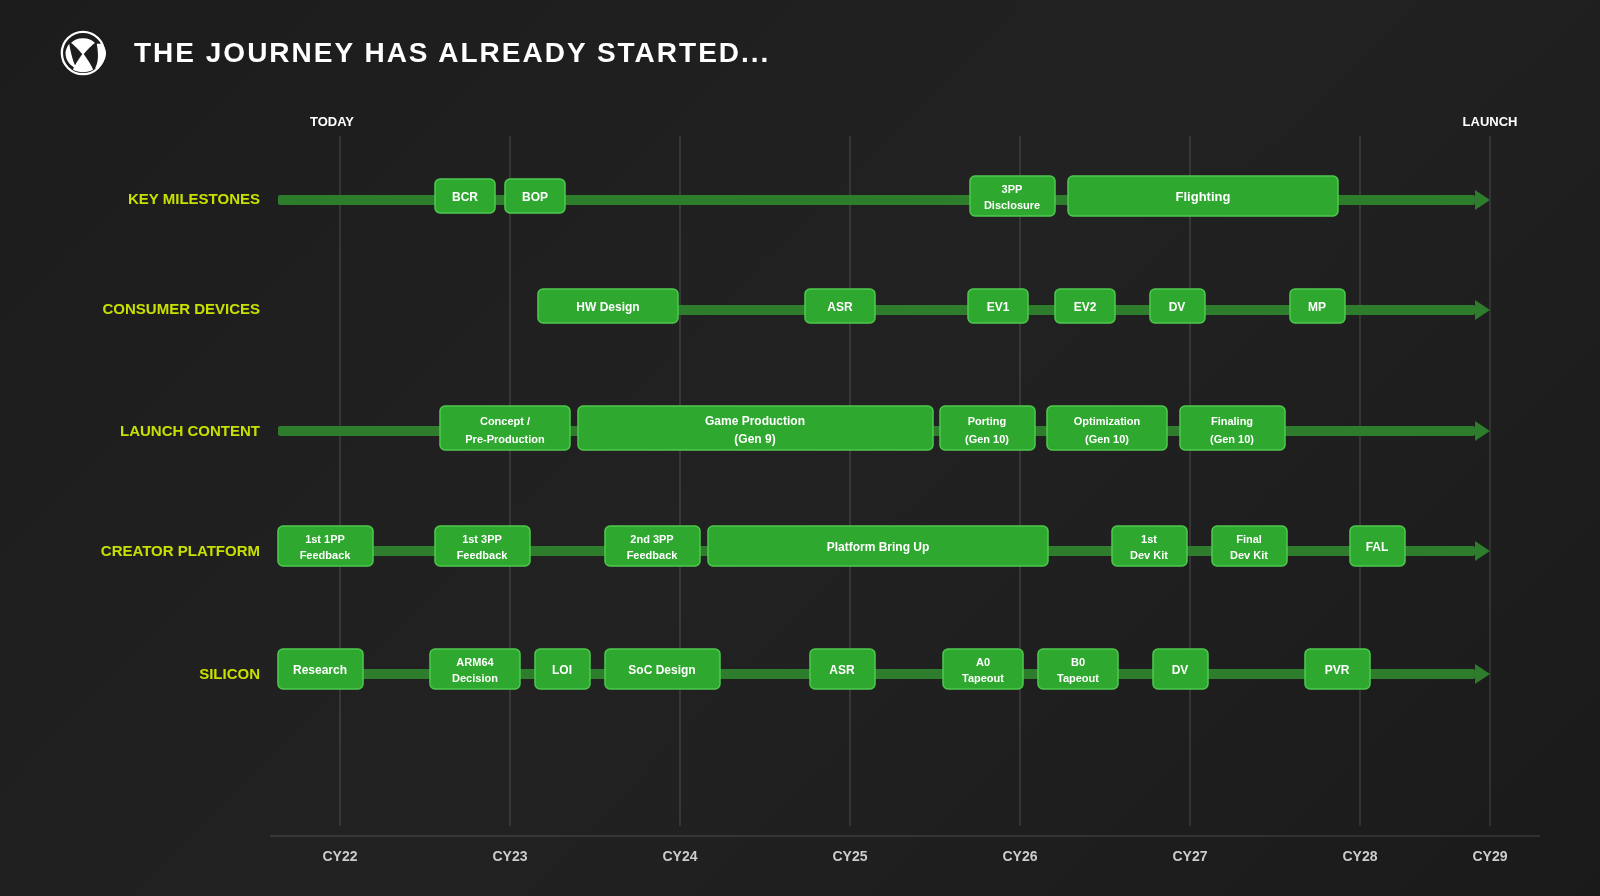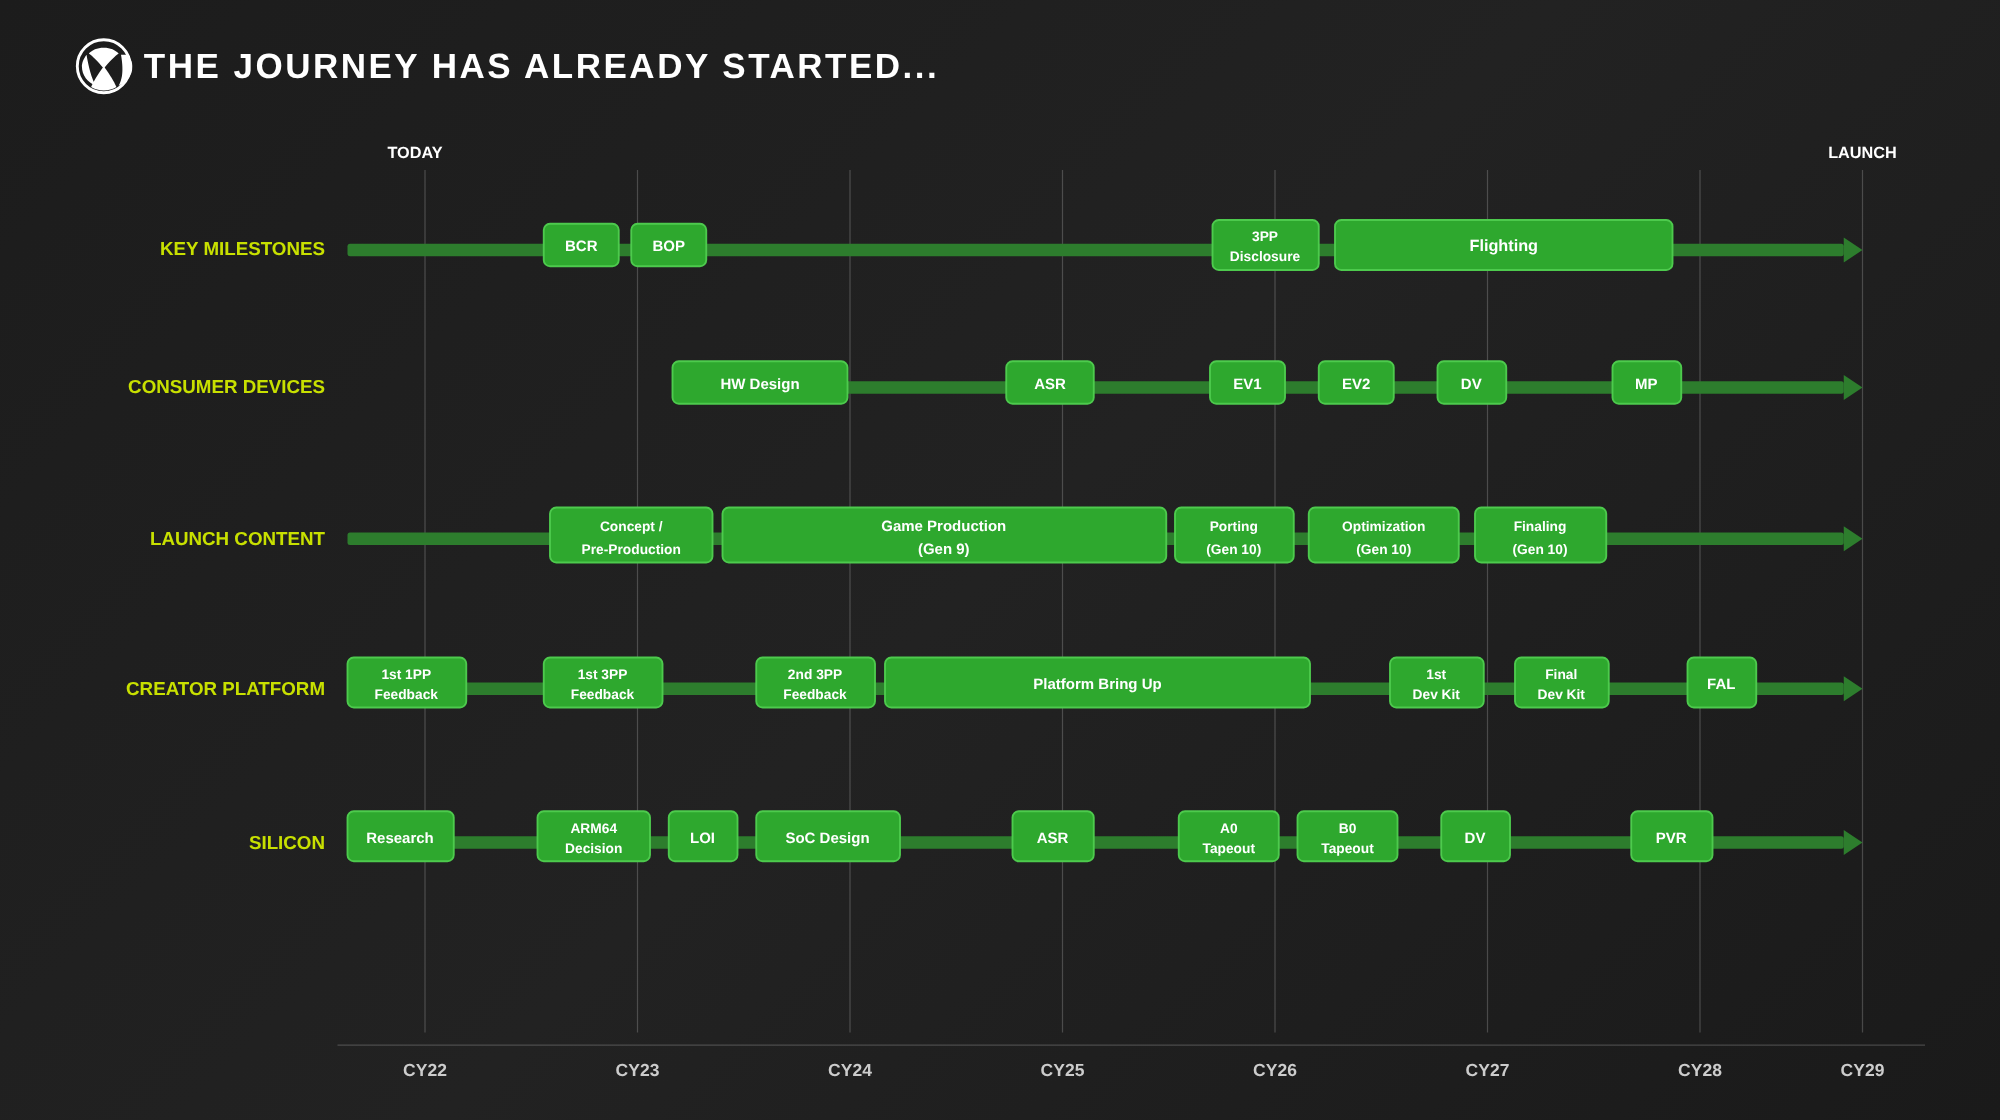--- a/index.html
+++ b/index.html
@@ -17,21 +17,21 @@
       width: 1600px;
       height: 896px;
       background: linear-gradient(135deg, #1c1c1c 0%, #222222 50%, #1a1a1a 100%);
       padding: 30px 60px 30px 60px;
       position: relative;
     }
 
     .header {
       display: flex;
       align-items: center;
-      gap: 9px;
+      gap: 28px;
       margin-bottom: 20px;
     }
 
     .xbox-logo {
       width: 46px;
       height: 46px;
     }
 
     .title {
       font-size: 28px;

